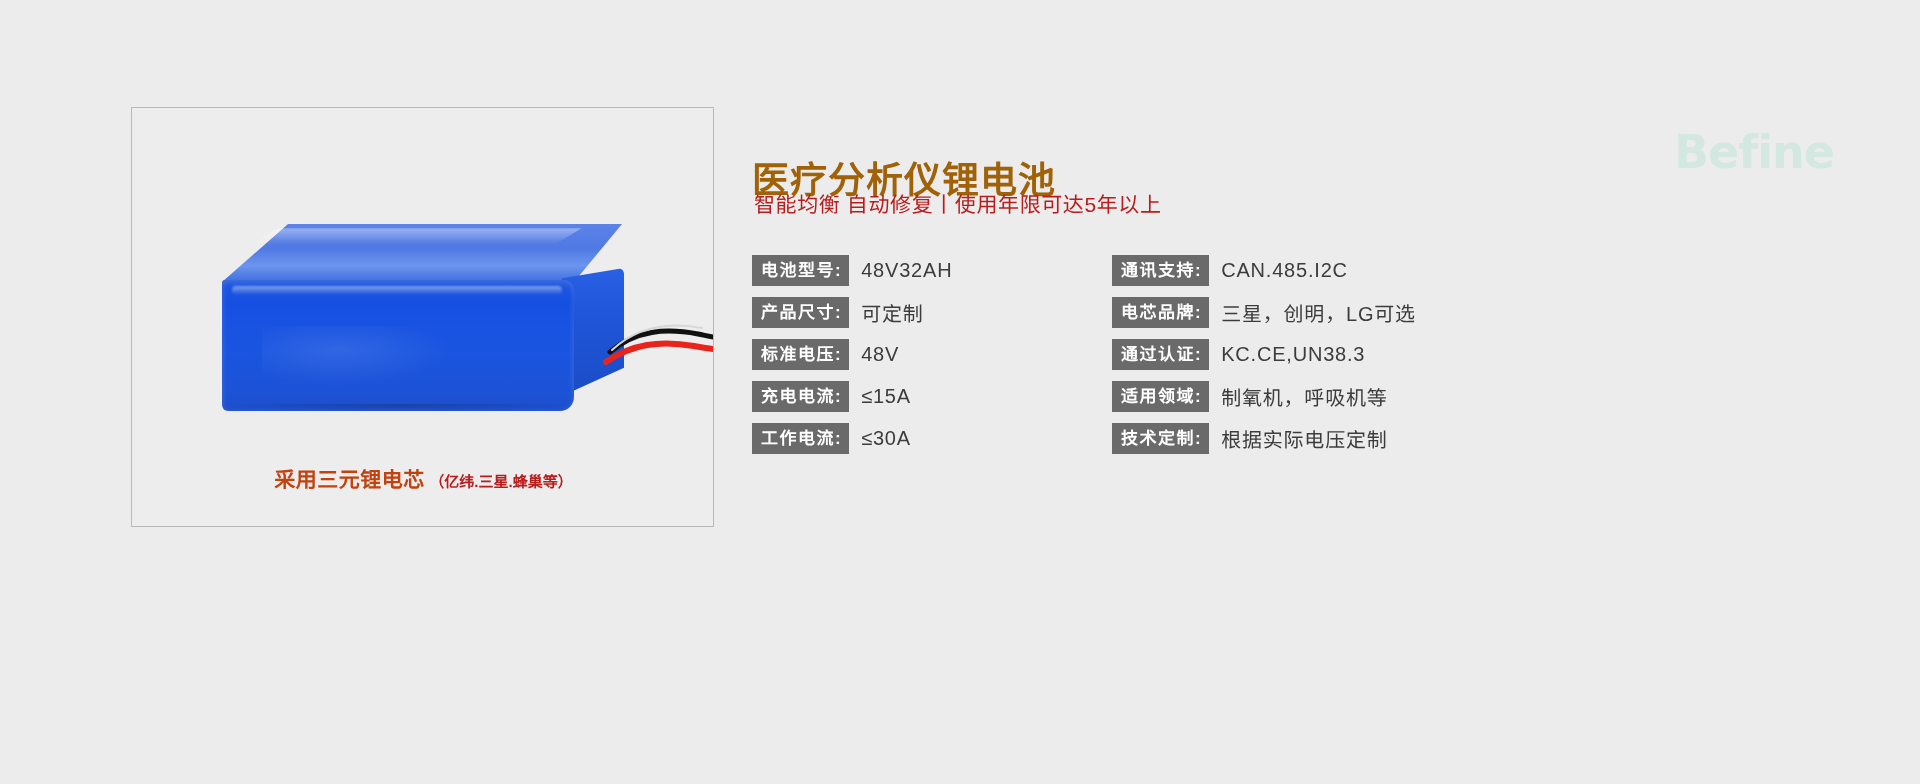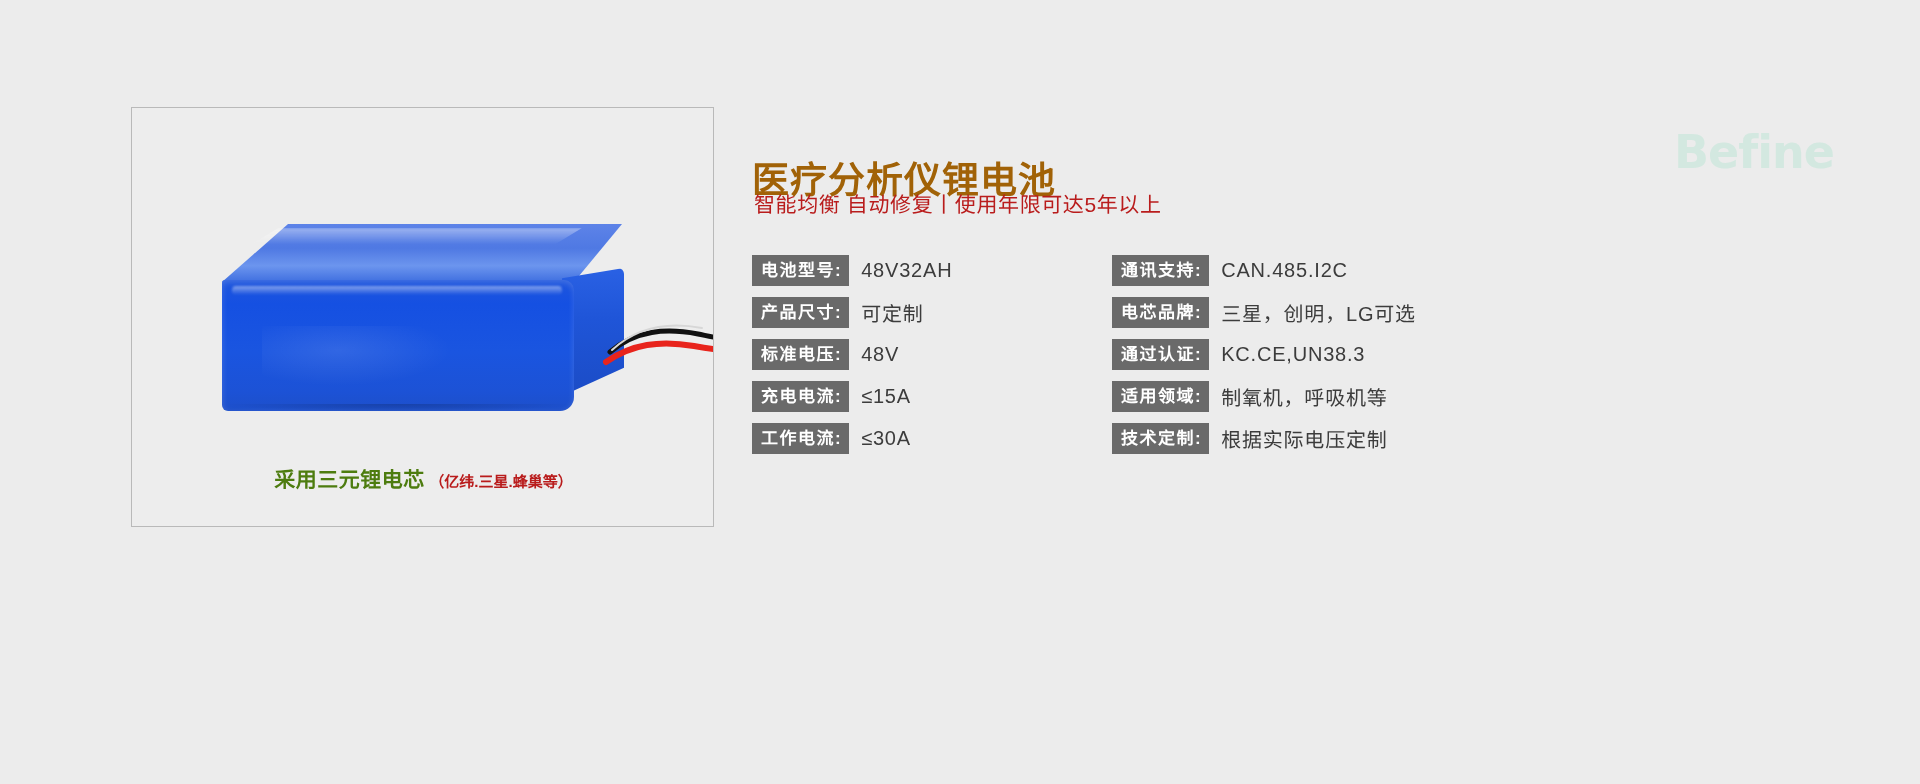--- a/index.html
+++ b/index.html
@@ -131,21 +131,21 @@
 
   .photo-caption {
     position: absolute;
     left: 0;
     right: 0;
     top: 355px;
     text-align: center;
     white-space: nowrap;
   }
   .cap-main {
-    color: #4d7c0f;
+    color: #c2410c;
     font-size: 21px;
     font-weight: bold;
     letter-spacing: .5px;
   }
   .cap-sub {
     color: #b91c1c;
     font-size: 15px;
     font-weight: bold;
     letter-spacing: 0;
   }

